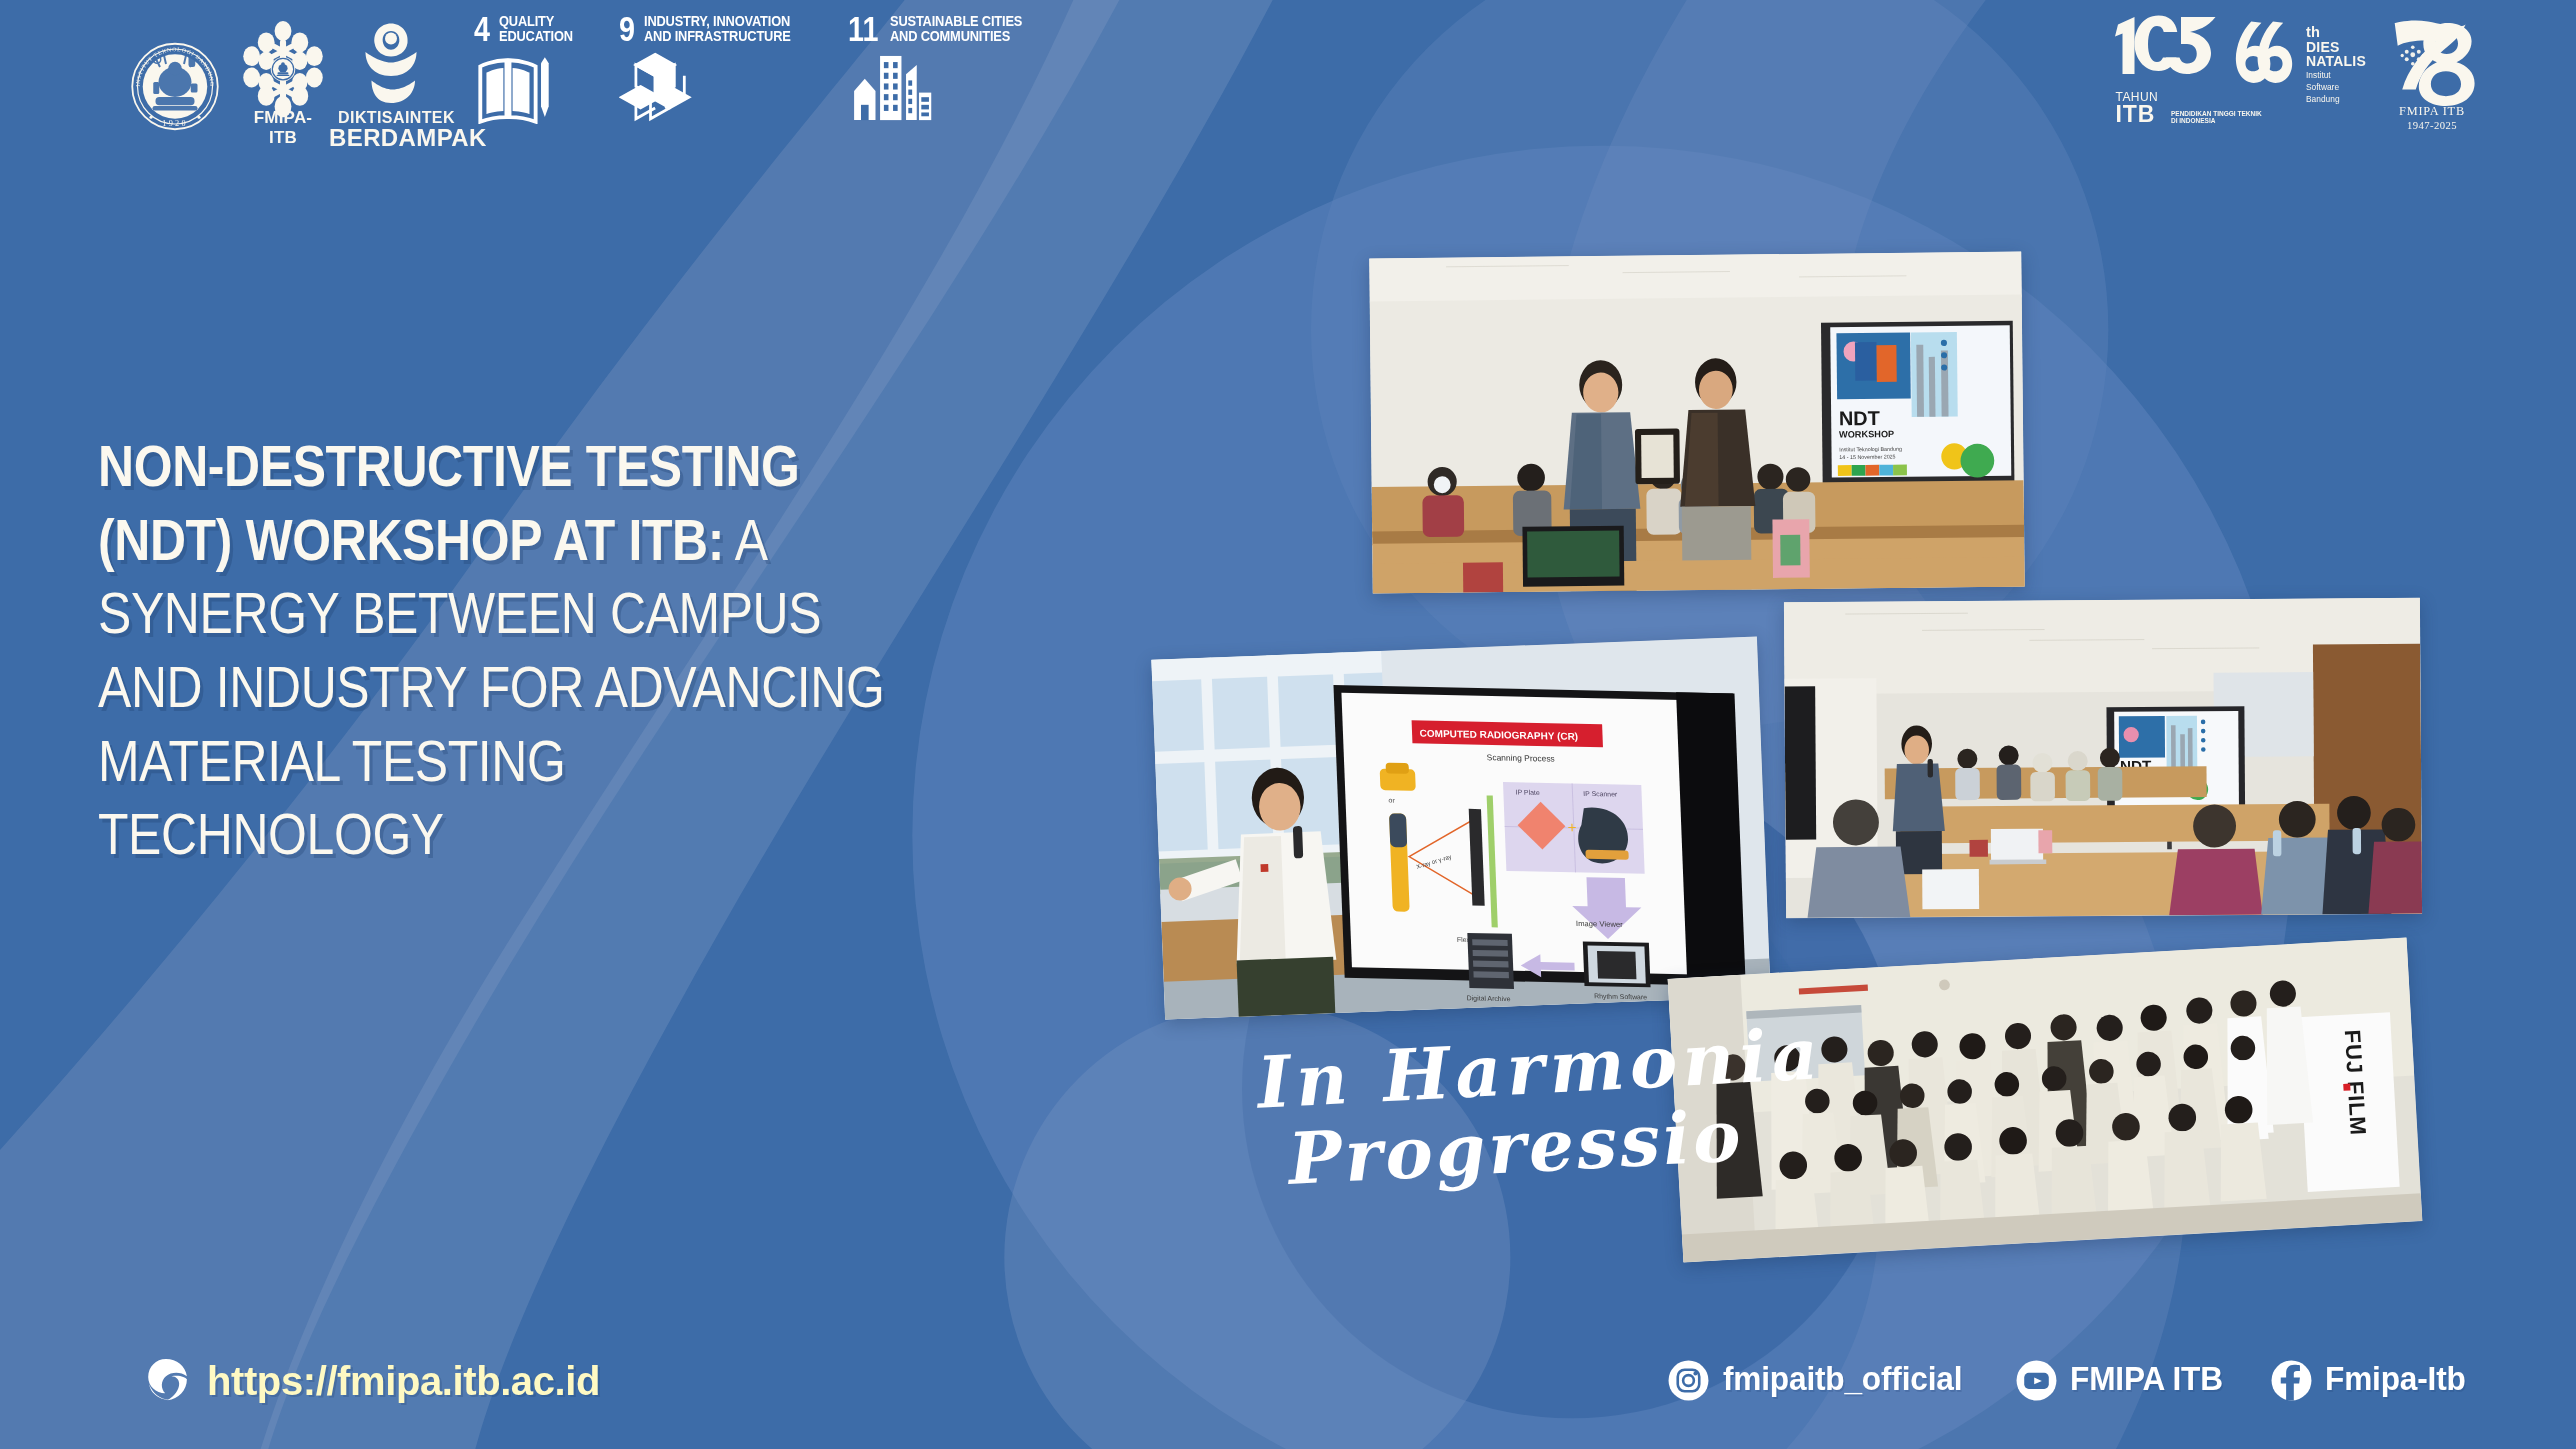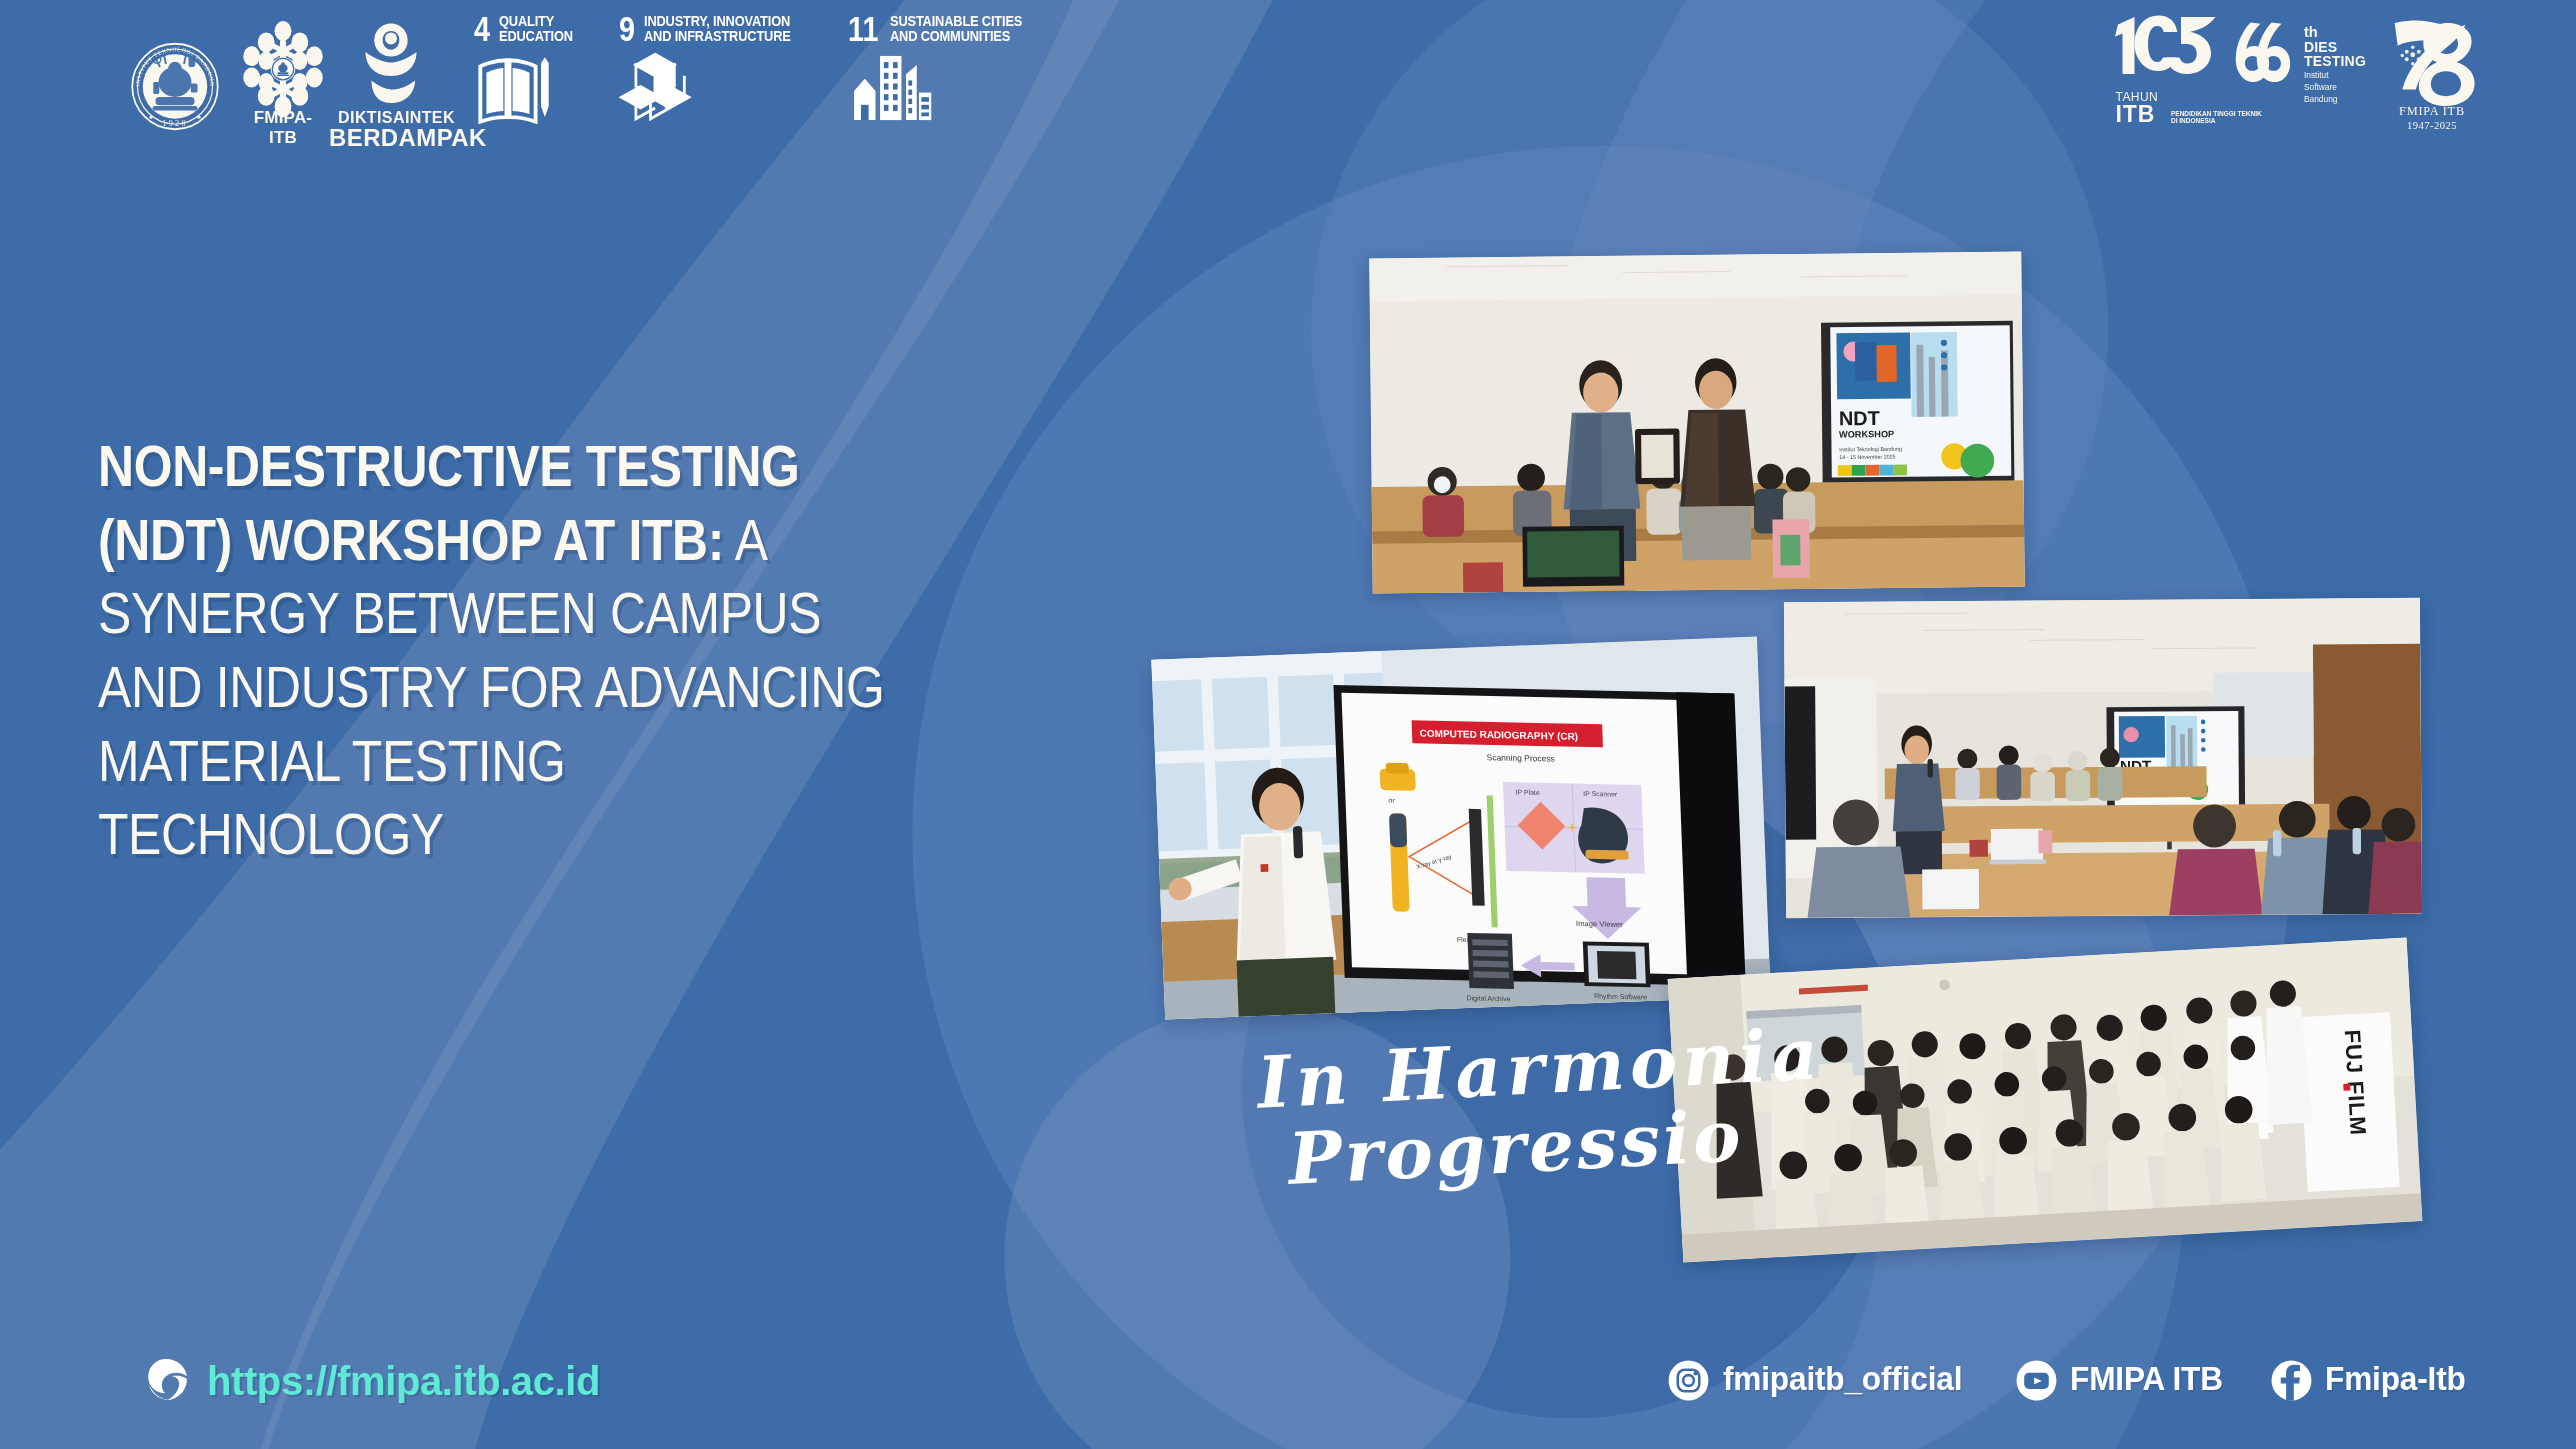--- a/index.html
+++ b/index.html
@@ -114,21 +114,21 @@
   #harmonia .l1 { font-size:71px; letter-spacing:5.4px; transform:rotate(-3deg); display:block; }
   #harmonia .l2 { font-size:71px; letter-spacing:3.1px; transform:rotate(-3deg); display:block; margin-left:31px; margin-top:9.2px;}
 
   
   #footer { position:absolute; bottom:0; left:0; width:100%; height:146px; z-index:9; }
   #site-url {
     position:absolute; left:142px; bottom:42px;
     display:flex; align-items:center; gap:17px;
   }
   #site-url .u {
-    color:#5eead4; font-size:40px; font-weight:bold; letter-spacing:-0.4px;
+    color:#fef9c3; font-size:40px; font-weight:bold; letter-spacing:-0.4px;
     text-shadow:2.3px 2.3px 0 rgba(30,62,110,.25);
   }
   #socials {
     position:absolute; right:100px; bottom:44px;
     display:flex; align-items:center; gap:35px;
   }
   .soc { display:flex; gap:12.3px; }
   .soc .lbl {
     color:#FFFFFF; font-size:34px; font-weight:bold; letter-spacing:-0.2px;
     font-family:"Liberation Sans Narrow","Liberation Sans",sans-serif;
@@ -360,21 +360,21 @@
                    C60,56 50,44 36,44 C30,44 26,46 23,49 C26,34 34,20 46,8 Z
                    M33,60 C40,60 45,65 45,72 C45,79 40,84 33,84 C26,84 21,79 21,72 C21,65 26,60 33,60 Z"></path>
           <path d="M72,6 C58,20 48,44 48,64 C48,86 60,102 76,102 C92,102 102,88 102,72
                    C102,56 92,44 78,44 C72,44 68,46 65,49 C68,34 76,20 88,8 Z
                    M75,60 C82,60 87,65 87,72 C87,79 82,84 75,84 C68,84 63,79 63,72 C63,65 68,60 75,60 Z" transform="translate(-8,0)"></path>
         </g>
       </svg>
       <div class="d66-txt">
         <div class="th">th</div>
         <div class="dn">DIES</div>
-        <div class="dn">TESTING</div>
+        <div class="dn">NATALIS</div>
         <div class="ins">Institut</div>
         <div class="ins">Software</div>
         <div class="ins">Bandung</div>
       </div>
     </div>
 
     <div class="fmipa78">
       <svg viewBox="0 0 135 130" width="104" height="98">
         <g fill="#FAF7EE">
           <path d="M18,16 C18,16 40,10 62,14 C84,18 104,24 112,18 C106,34 92,44 78,56

